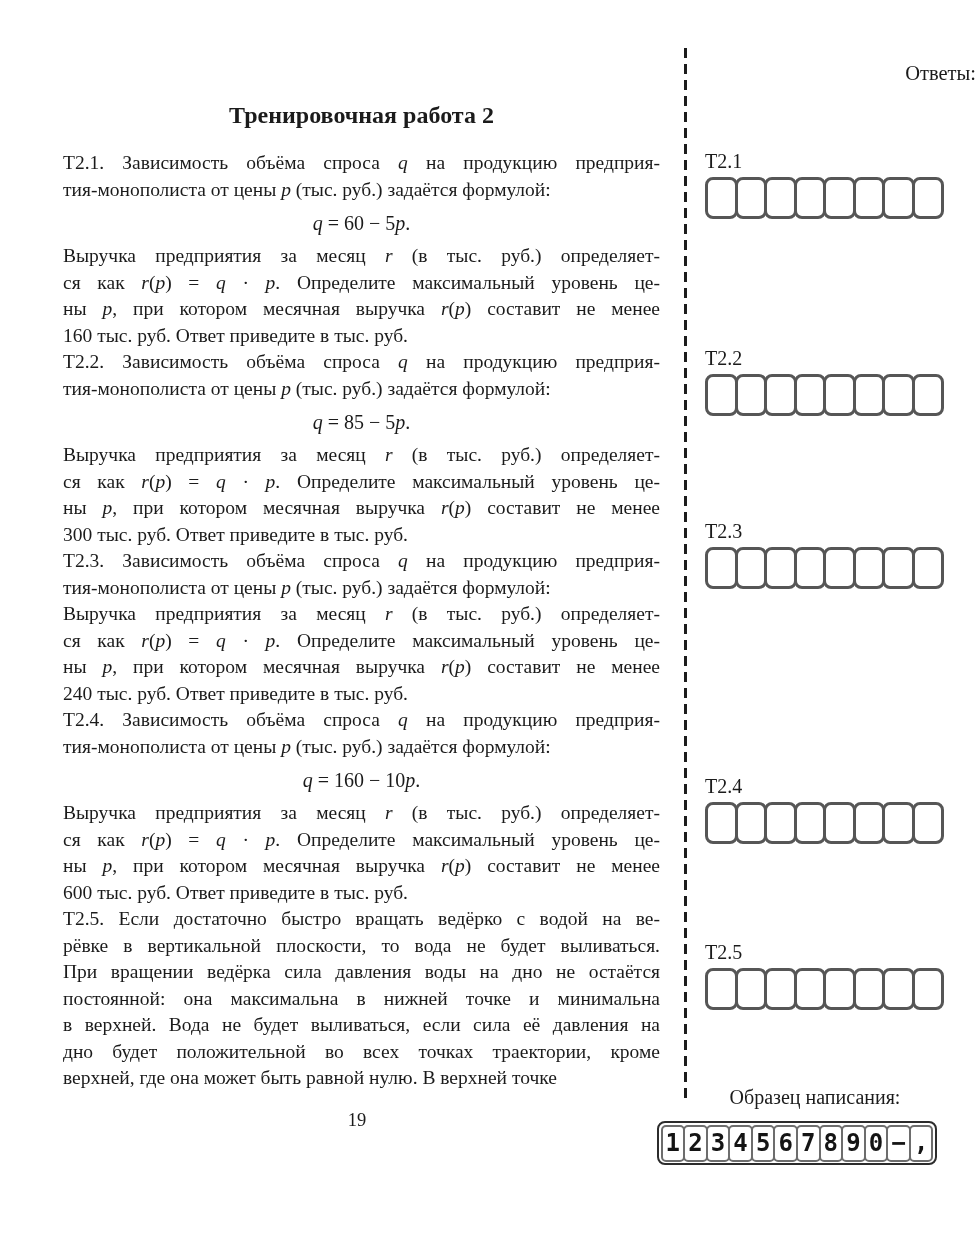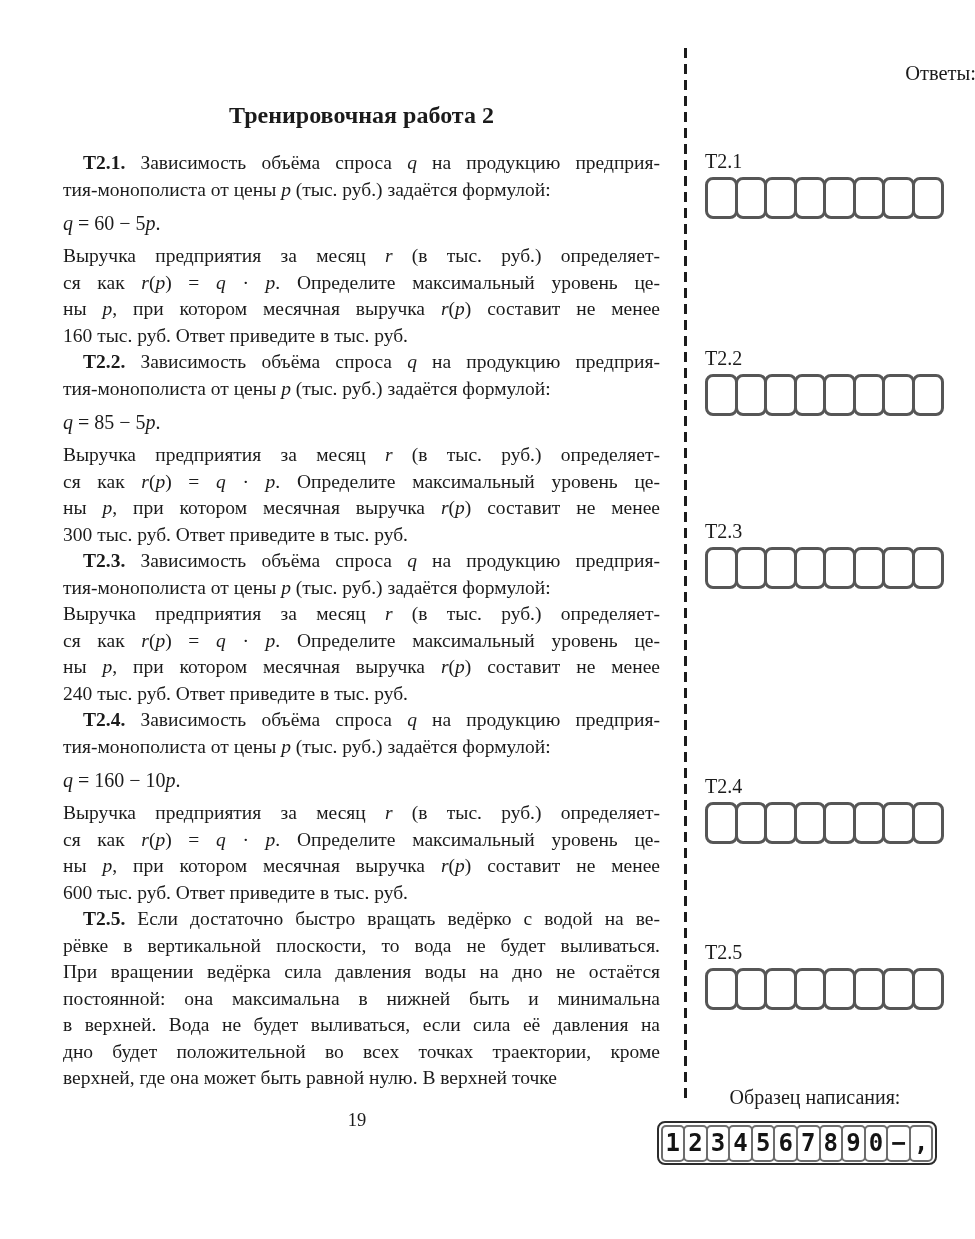--- a/index.html
+++ b/index.html
@@ -5,23 +5,23 @@
   html,body { margin:0; padding:0; background:#ffffff; }
   .page {
     position:relative; width:975px; height:1239px; background:#ffffff;
     font-family:"Liberation Serif","DejaVu Serif",serif; color:#1b1b1b; overflow:hidden;
   }
   .left-col { position:absolute; left:63px; top:0; width:597px; }
   .title { margin:100px 0 20px 0; text-align:center; font-weight:bold; font-size:24px; line-height:30px; }
   .para { font-size:19.5px; }
   .line { line-height:26.5px; text-align:justify; text-align-last:justify; }
   .line.last { text-align-last:left; }
-  .formula { font-size:20px; line-height:28px; margin:6px 0; }
+  .formula { text-align:center; font-size:20px; line-height:28px; margin:6px 0; }
   i { font-style:italic; }
-  b { font-weight:bold;margin-left:20px; }
+  b { font-weight:normal; }
 
   .divider {
     position:absolute; left:684px; top:48px; width:2.5px; height:1053px;
     background:repeating-linear-gradient(to bottom,#1c1c1c 0px,#1c1c1c 10px,transparent 10px,transparent 16px);
   }
   .answers-heading { position:absolute; left:714px; top:62px; width:262px; text-align:right; font-size:20.5px; }
 
   .answer-slot { position:absolute; left:705px; width:242px; }
   .slot-label { font-weight:normal; font-size:20px; line-height:22px; margin-bottom:5px; }
   .cell-row { display:flex; }
@@ -107,21 +107,21 @@
             <div class="line last">600 тыс. руб. Ответ приведите в тыс. руб.</div>
           </div>
   </section>
 
   <section class="task">
 
     <div class="para body">
             <div class="line"><b>Т2.5.</b> Если достаточно быстро вращать ведёрко с водой на ве-</div>
             <div class="line">рёвке в вертикальной плоскости, то вода не будет выливаться.</div>
             <div class="line">При вращении ведёрка сила давления воды на дно не остаётся</div>
-            <div class="line">постоянной: она максимальна в нижней быть и минимальна</div>
+            <div class="line">постоянной: она максимальна в нижней точке и минимальна</div>
             <div class="line">в верхней. Вода не будет выливаться, если сила её давления на</div>
             <div class="line">дно будет положительной во всех точках траектории, кроме</div>
             <div class="line last">верхней, где она может быть равной нулю. В верхней точке</div>
           </div>
   </section>
 </div>
   </div>
 
   <div class="divider"></div>
 

